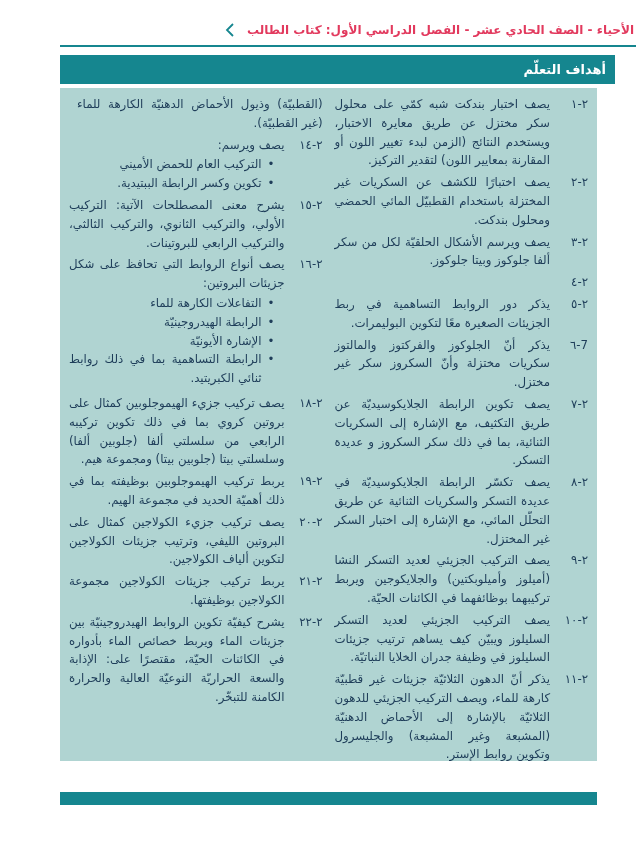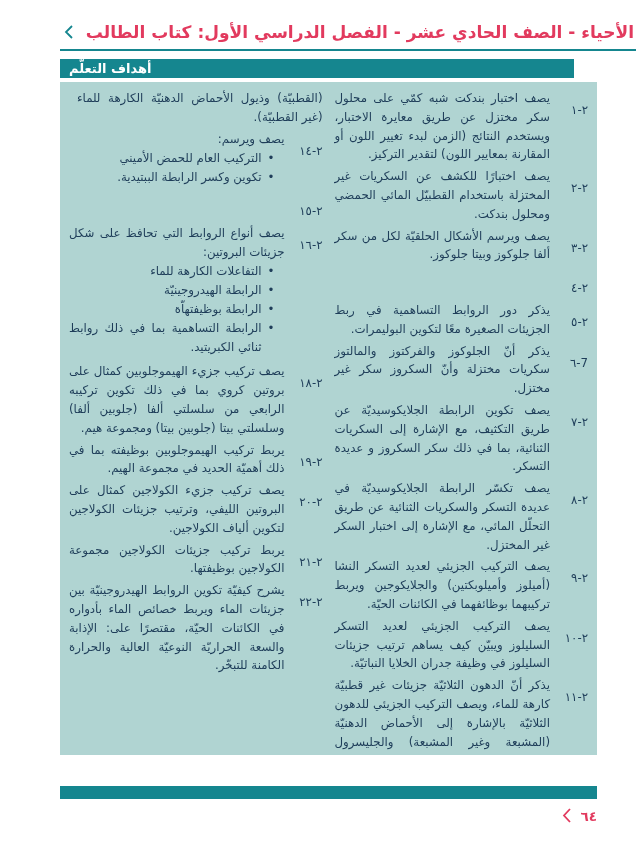--- a/index.html
+++ b/index.html
@@ -15,39 +15,39 @@
     font-family:"DejaVu Sans", sans-serif;
     direction:rtl;
   }
   .page{position:relative;width:638px;height:850px;background:#fff;}
 
   
   .hdr{
     display:flex;flex-direction:row;align-items:center;
     gap:12px;margin:0 4px 0 0;padding-top:22px;justify-content:flex-start;
   }
-  .hdr-title{color:var(--red);font-weight:bold;font-size:17px;white-space:nowrap;}
+  .hdr-title{color:var(--red);font-weight:bold;font-size:12px;white-space:nowrap;}
   .chev{display:inline-flex;align-items:center;}
   .hdr-rule{height:2px;background:var(--teal);margin:7px 2px 0 60px;}
 
   
   .banner{
-    margin:8px 64px 4px 60px;height:19px;background:var(--teal);
-    display:flex;align-items:center;padding:0 9px;justify-content:flex-end;
+    margin:8px 23px 4px 60px;height:29px;background:var(--teal);
+    display:flex;align-items:center;padding:0 9px;
   }
   .banner-title{color:#ffffff;font-weight:bold;font-size:13px;}
 
   
   .content{
     margin:0 41px 0 60px;height:673px;background:var(--teal-light);
     padding:7px 9px 8px 9px;display:flex;direction:rtl;gap:12px;overflow:hidden;
   }
   .col{flex:1 1 0;min-width:0;color:var(--ink);font-size:11.8px;line-height:18.8px;}
   .obj-item{display:flex;margin:0 0 3px 0;}
-  .num{flex:0 0 38px;margin-top:12px;}
+  .num{flex:0 0 38px;}
   .obj-body{flex:1 1 auto;min-width:0;}
   .txt{margin:0;text-align:justify;}
   .cont-text{margin:0 0 3px 8px;text-align:justify;}
   ul.bullets{list-style:none;margin:1px 10px 0 0;padding:0;}
   ul.bullets li{display:flex;gap:6px;text-align:justify;}
   .dot{flex:0 0 auto;}
 
   
   .footer-bar{margin:31px 41px 0 60px;height:13px;background:var(--teal);}
   .pagenum-row{
@@ -155,37 +155,40 @@
               </li>
               <li>
                 <span class="dot">•</span>
                 <span>تكوين وكسر الرابطة الببتيدية.</span>
               </li>
             </ul>
           </div>
         </div>
         <div class="obj-item">
           <span class="num">٢-١٥</span>
+          <div class="obj-body">
+            <p class="txt">يشرح معنى المصطلحات الآتية: التركيب الأولي، والتركيب الثانوي، والتركيب الثالثي، والتركيب الرابعي للبروتينات.</p>
+          </div>
         </div>
         <div class="obj-item">
           <span class="num">٢-١٦</span>
           <div class="obj-body">
             <p class="txt">يصف أنواع الروابط التي تحافظ على شكل جزيئات البروتين:</p>
             <ul class="bullets">
               <li>
                 <span class="dot">•</span>
                 <span>التفاعلات الكارهة للماء</span>
               </li>
               <li>
                 <span class="dot">•</span>
                 <span>الرابطة الهيدروجينيّة</span>
               </li>
               <li>
                 <span class="dot">•</span>
-                <span>الرابطة بوظيفتهاّة</span>
+                <span>الإشارة الأيونيّة</span>
               </li>
               <li>
                 <span class="dot">•</span>
                 <span>الرابطة التساهمية بما في ذلك روابط ثنائي الكبريتيد.</span>
               </li>
             </ul>
           </div>
         </div>
         <div class="obj-item">
         </div>
@@ -217,22 +220,14 @@
           <span class="num">٢-٢٢</span>
           <div class="obj-body">
             <p class="txt">يشرح كيفيّة تكوين الروابط الهيدروجينيّة بين جزيئات الماء ويربط خصائص الماء بأدواره في الكائنات الحيّة، مقتصرًا على: الإذابة والسعة الحراريّة النوعيّة العالية والحرارة الكامنة للتبخّر.</p>
           </div>
         </div>
       </div>
   </div>
 
   <div class="footer-bar"></div>
 
-  <div class="pagenum-row">
-    <span class="pagenum">٦٤</span>
-    <span class="chev">
-      <svg width="10" height="17" viewBox="0 0 10 17">
-        <polyline points="8,2 2,8.5 8,15" fill="none" stroke="#e23a5e" stroke-width="1.8"></polyline>
-      </svg>
-    </span>
-  </div>
 
 </div>
 
 </body></html>

